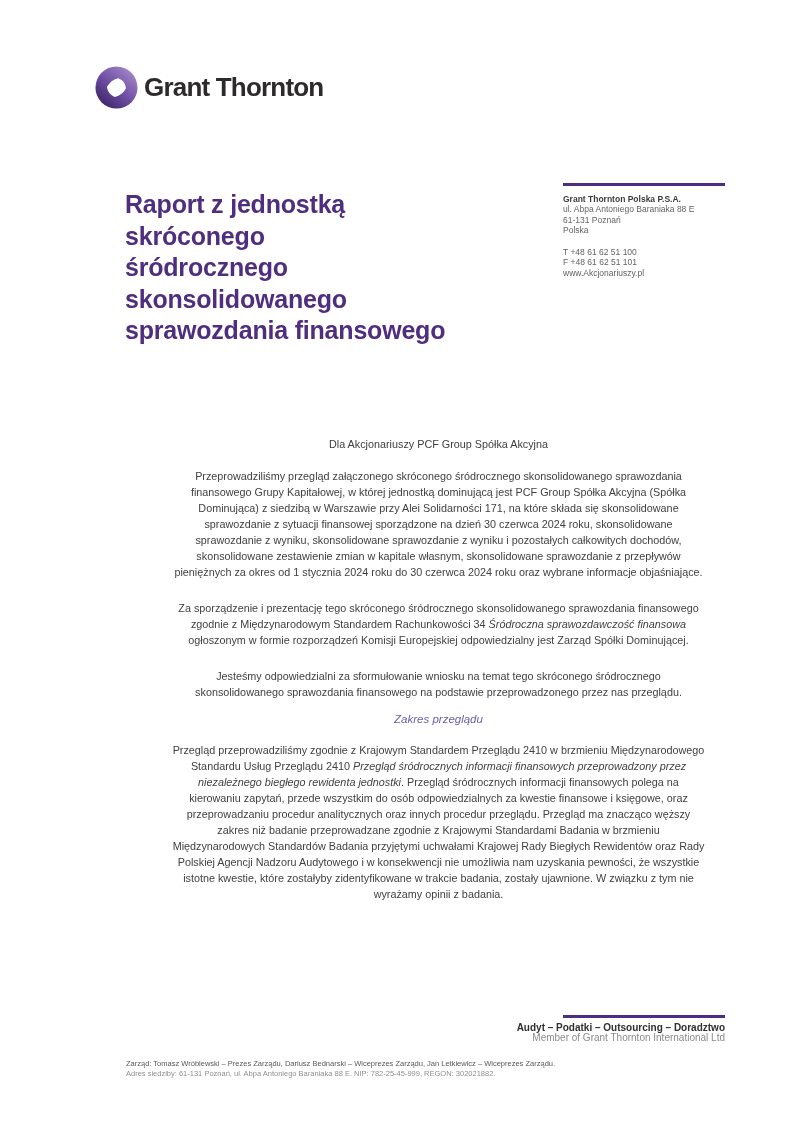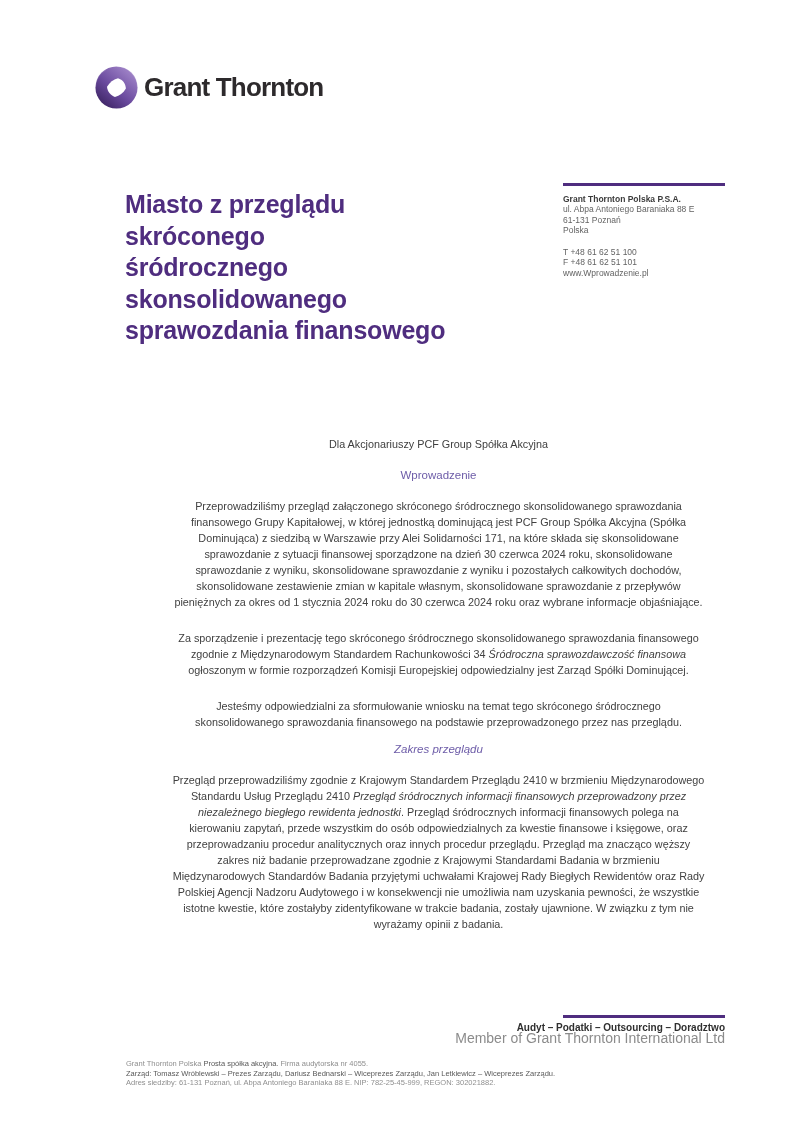--- a/index.html
+++ b/index.html
@@ -115,21 +115,21 @@
     margin-left: auto;
     margin-bottom: 5px;
   }
   .tagline-services {
     font-size: 10px;
     font-weight: bold;
     color: #2f2f2f;
     line-height: 10.5px;
   }
   .tagline-membership {
-    font-size: 14px;
+    font-size: 10px;
     color: #8b8b8b;
     line-height: 10.5px;
   }
 
   
   .legal-footer {
     position: absolute;
     left: 126px;
     top: 1059px;
     width: 648px;
@@ -154,43 +154,42 @@
         </linearGradient>
       </defs>
       <circle cx="24" cy="24" r="21.5" fill="url(#gtGrad)"></circle>
       <path d="M24 2.5 A21.5 21.5 0 0 1 45.5 24" fill="none" stroke="rgba(255,255,255,0.18)" stroke-width="1.2"></path>
       <path d="M2.5 24 A21.5 21.5 0 0 1 13 5.9" fill="none" stroke="rgba(255,255,255,0.12)" stroke-width="1.2"></path>
       <path d="M25.5 14.5 C30.5 16.2 33.2 19.6 33.6 25 C30.8 29.8 27.2 32.6 22.4 33.6 C17.8 31.8 14.8 28.4 14.3 23.2 C17.2 18.8 20.6 15.8 25.5 14.5 Z" fill="#ffffff"></path>
     </svg>
     <span class="logo-text">Grant Thornton</span>
   </div>
 
-  <h1 class="report-title">Miasto z przeglądu
+  <h1 class="report-title">Raport z jednostką
 skróconego
 śródrocznego
 skonsolidowanego
 sprawozdania finansowego</h1>
 
   <aside class="contact-block">
     <div class="contact-rule"></div>
     <div class="contact-company">Grant Thornton Polska P.S.A.</div>
     <div class="contact-line">ul. Abpa Antoniego Baraniaka 88 E</div>
     <div class="contact-line">61-131 Poznań</div>
     <div class="contact-line">Polska</div>
     <div class="contact-phones">
       <div class="contact-line">T +48 61 62 51 100</div>
       <div class="contact-line">F +48 61 62 51 101</div>
-      <div class="contact-line">www.Wprowadzenie.pl</div>
+      <div class="contact-line">www.Akcjonariuszy.pl</div>
     </div>
   </aside>
 
   <main class="main-body">
     <p class="recipient">Dla Akcjonariuszy PCF Group Spółka Akcyjna</p>
 
-    <h2 class="section-heading">Wprowadzenie</h2>
 
     <p class="para"><span>Przeprowadziliśmy przegląd załączonego skróconego śródrocznego skonsolidowanego sprawozdania
 finansowego Grupy Kapitałowej, w której jednostką dominującą jest PCF Group Spółka Akcyjna (Spółka
 Dominująca) z siedzibą w Warszawie przy Alei Solidarności 171, na które składa się skonsolidowane
 sprawozdanie z sytuacji finansowej sporządzone na dzień 30 czerwca 2024 roku, skonsolidowane
 sprawozdanie z wyniku, skonsolidowane sprawozdanie z wyniku i pozostałych całkowitych dochodów,
 skonsolidowane zestawienie zmian w kapitale własnym, skonsolidowane sprawozdanie z przepływów
 pieniężnych za okres od 1 stycznia 2024 roku do 30 czerwca 2024 roku oraz wybrane informacje objaśniające.</span></p>
 
     <p class="para"><span>Za sporządzenie i prezentację tego skróconego śródrocznego skonsolidowanego sprawozdania finansowego
@@ -214,18 +213,17 @@
 wyrażamy opinii z badania.</span></p>
   </main>
 
   <div class="tagline-block">
     <div class="tagline-rule"></div>
     <div class="tagline-services">Audyt – Podatki – Outsourcing – Doradztwo</div>
     <div class="tagline-membership">Member of Grant Thornton International Ltd</div>
   </div>
 
   <footer class="legal-footer">
-      <div><span>Grant Thornton Polska </span><span class="dark">Prosta spółka akcyjna.</span><span> Firma audytorska nr 4055.</span></div>
       <div><span class="dark">Zarząd: Tomasz Wróblewski – Prezes Zarządu, Dariusz Bednarski – Wiceprezes Zarządu, Jan Letkiewicz – Wiceprezes Zarządu.</span></div>
       <div><span>Adres siedziby: 61-131 Poznań, ul. Abpa Antoniego Baraniaka 88 E. NIP: 782-25-45-999, REGON: 302021882.</span></div>
     </footer>
 
 </div>
 
 </body></html>

